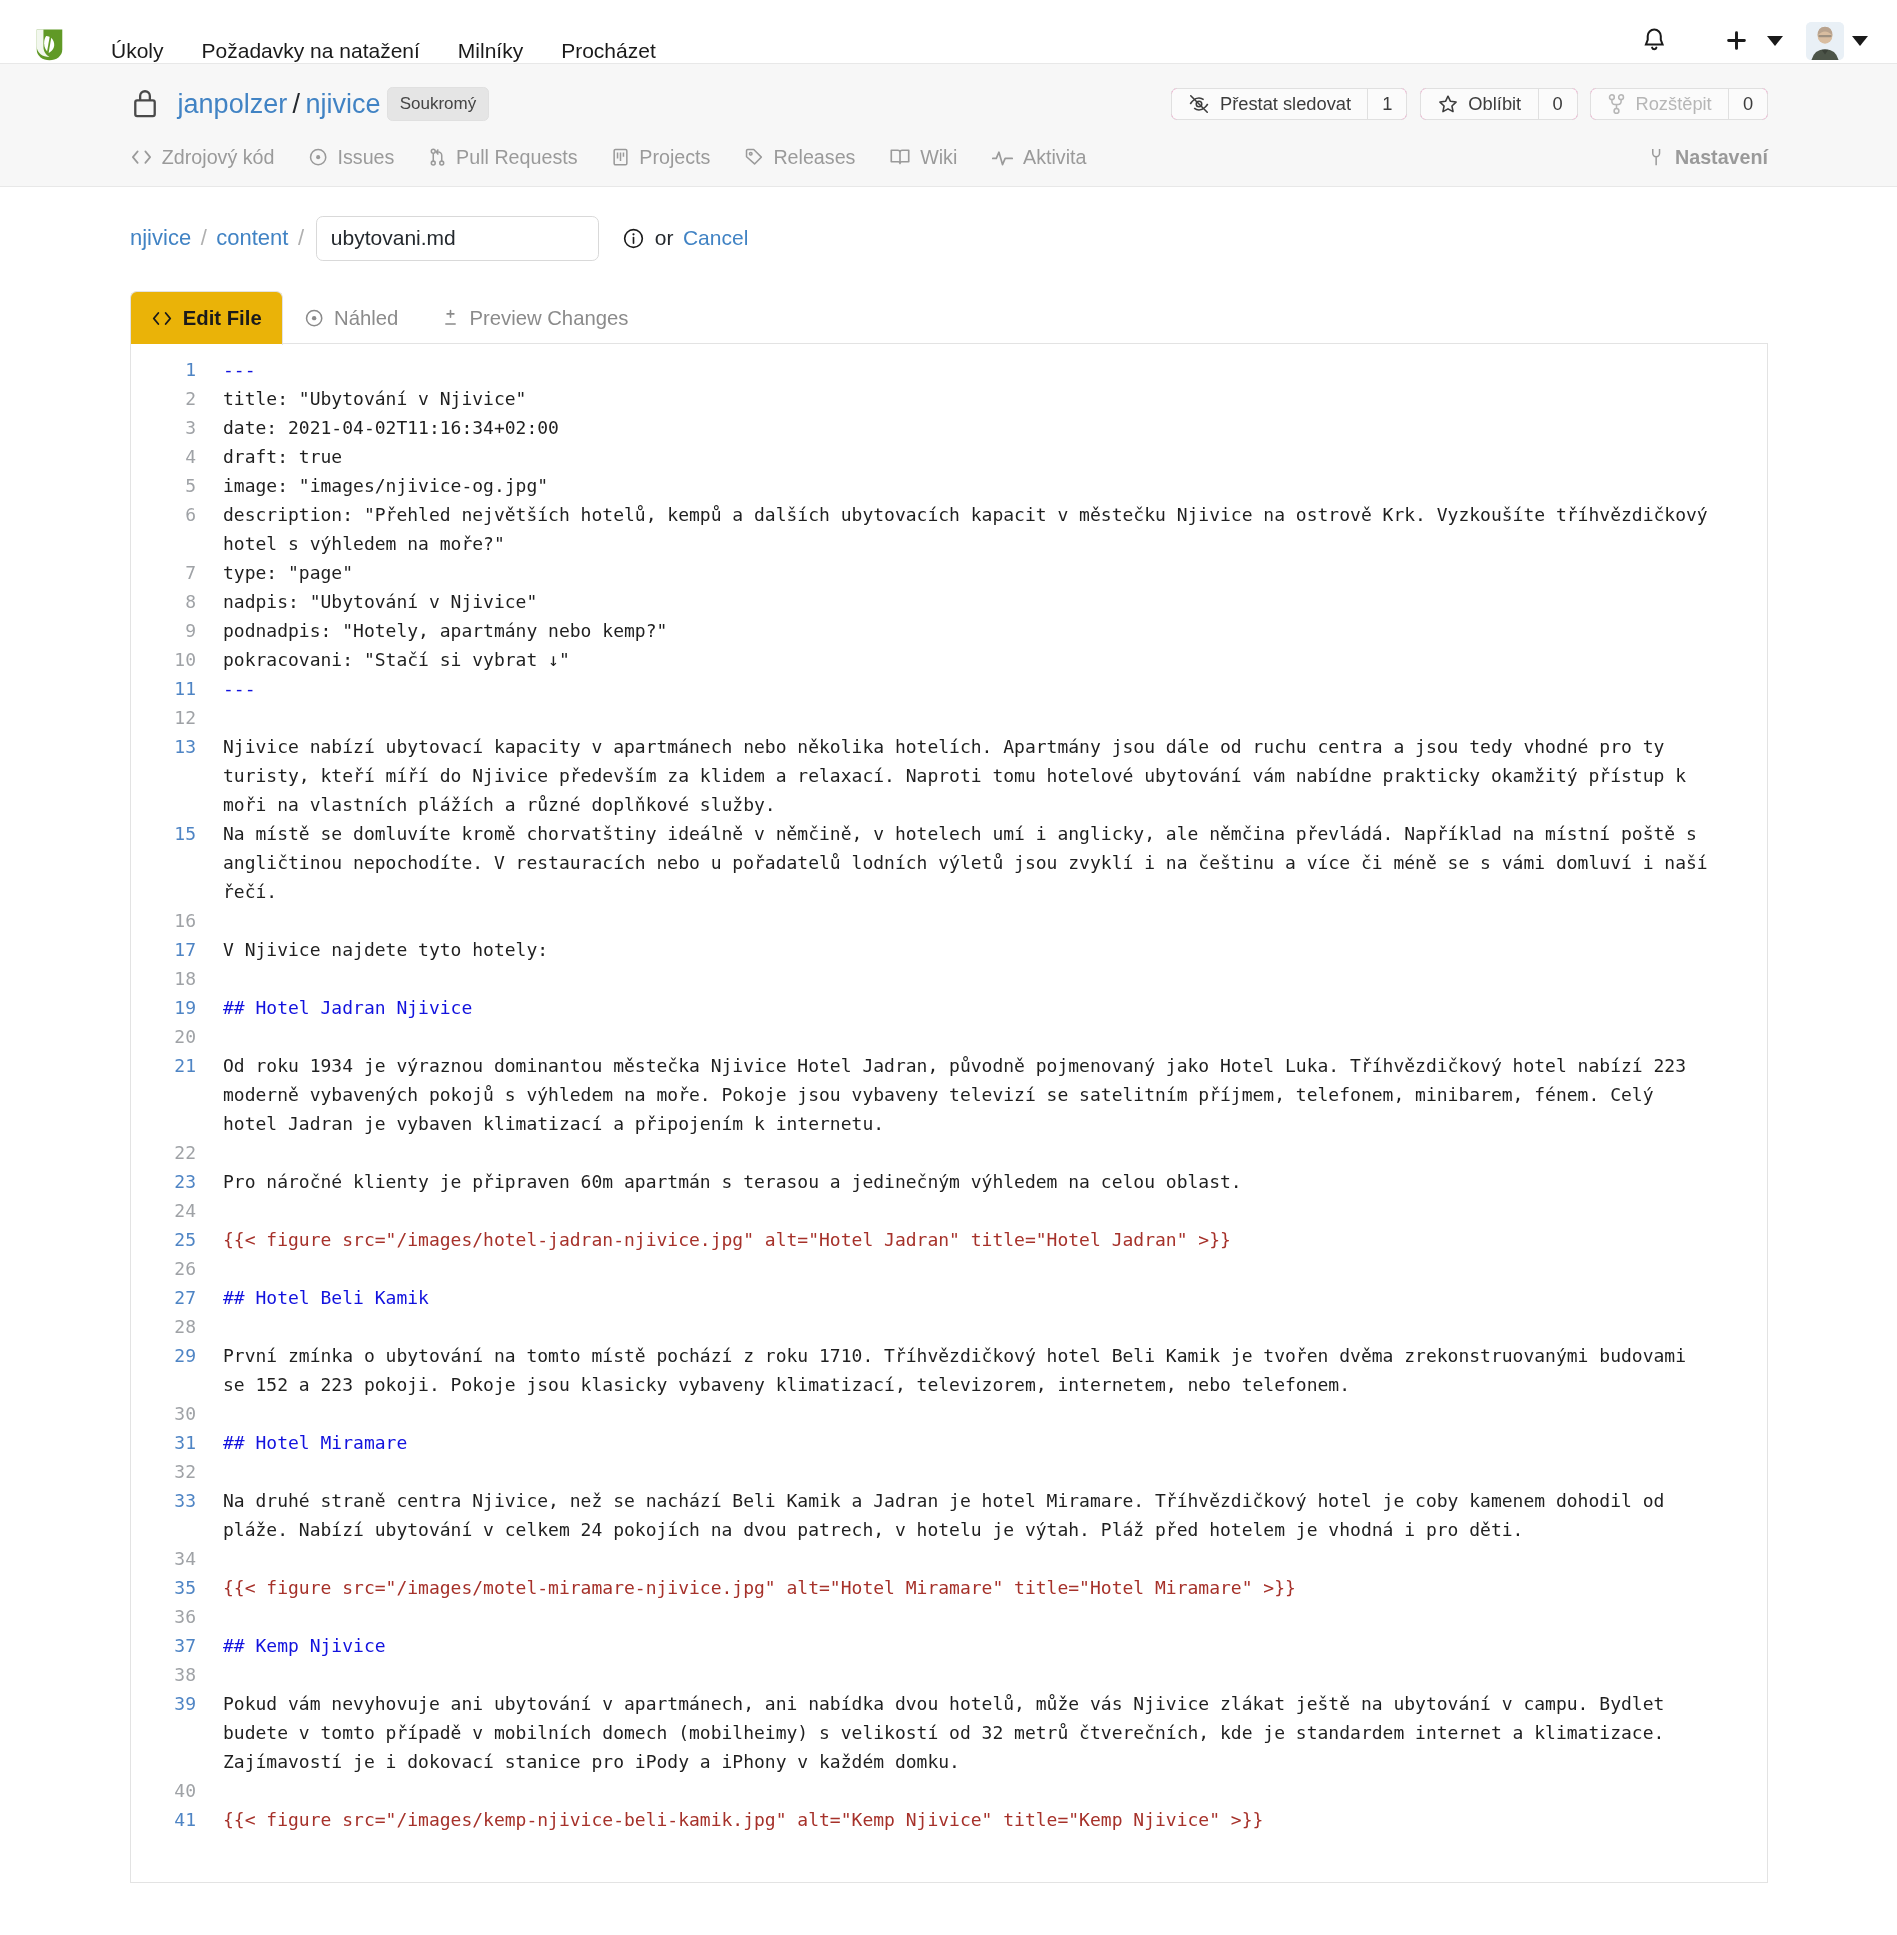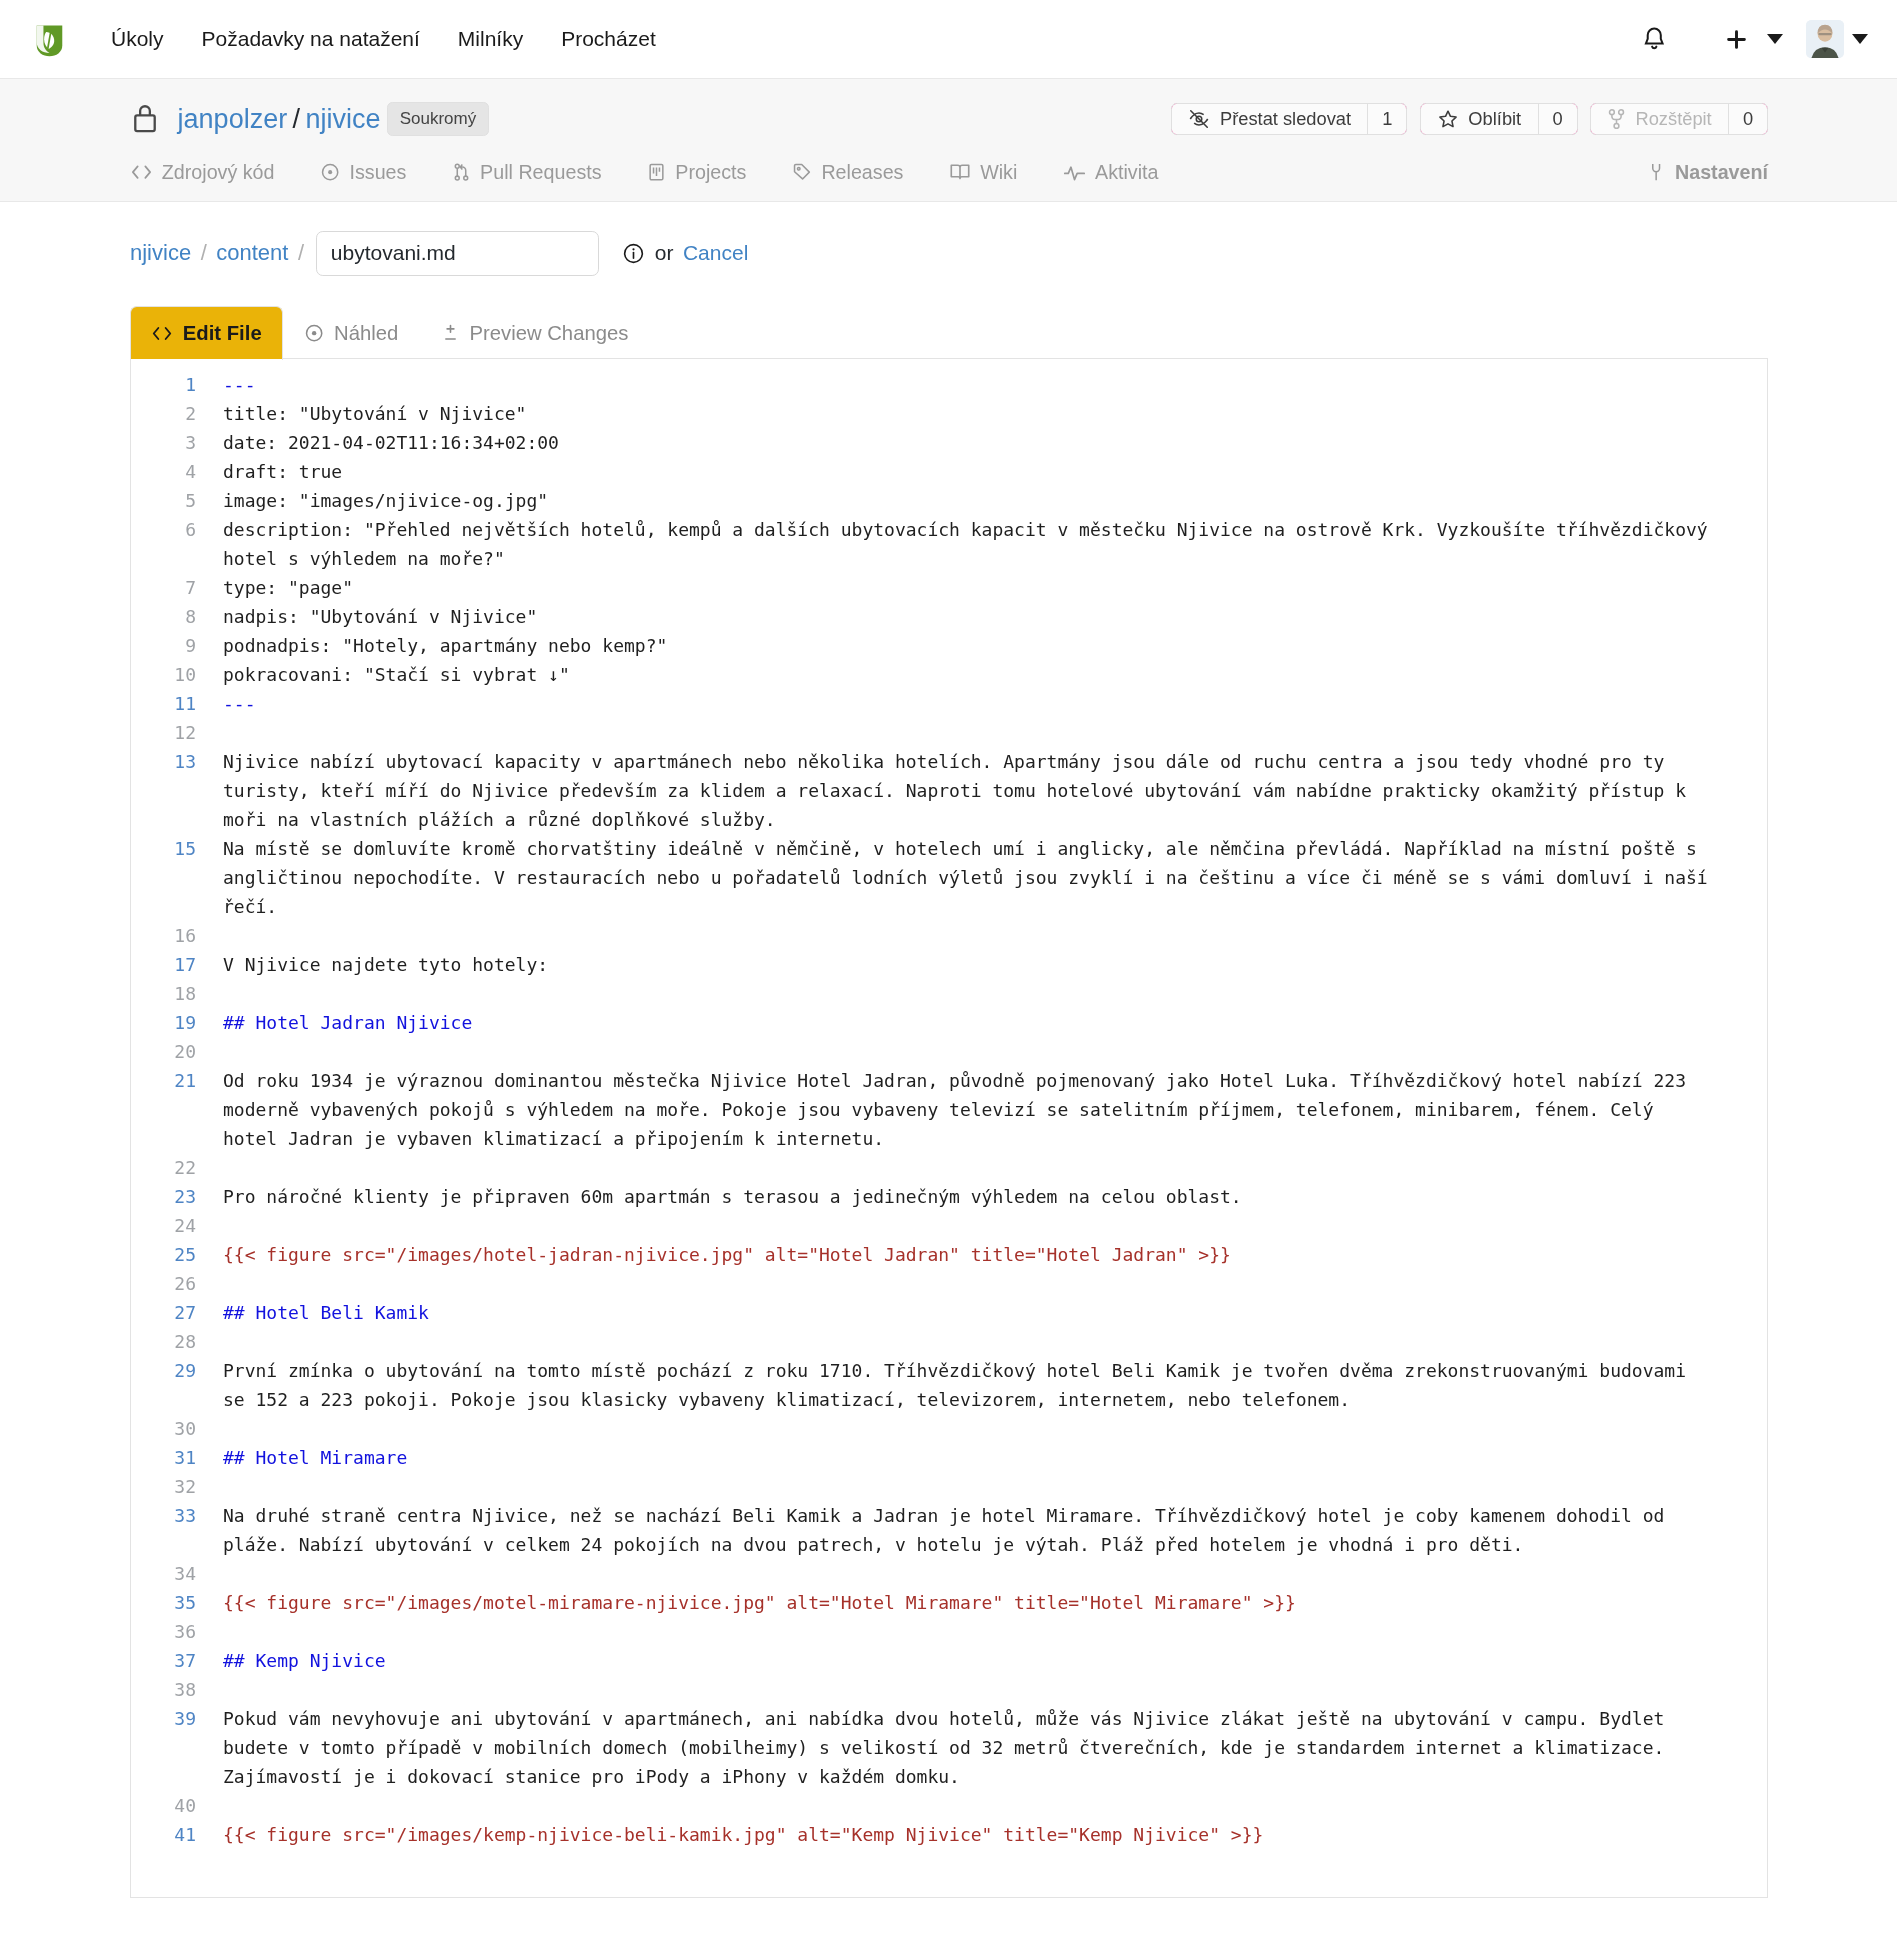--- a/index.html
+++ b/index.html
@@ -6,25 +6,25 @@
   html, body {
     margin: 0; padding: 0;
     width: 1898px; height: 1936px;
     background: #ffffff;
     font-family: "Liberation Sans", sans-serif;
     -webkit-font-smoothing: antialiased;
   }
 
   
   .navbar {
-    height: 79px;
+    height: 64px;
     background: #ffffff;
     border-bottom: 1.4px solid #e8e8e8;
     display: flex;
-    align-items: center;
+    align-items: flex-end;
     padding: 0 30px 0 30px;
   }
   .brand-logo {
     width: 39px; height: 39px;
     margin-right: 23px;
     flex: none;
     position: relative;
   }
   .brand-logo svg { display: block; }
   .nav-links { display: flex; align-items: center; gap: 0; }
@@ -109,21 +109,20 @@
     color: #3c3c3c;
     border-left: 1.4px solid #e0e0e0;
     background: #fbfbfb;
     cursor: pointer;
   }
 
   
   .repo-tabs {
     display: flex; align-items: center;
     padding: 0 0 11px 0;
-    gap: 12px;
   }
   .repo-tab {
     display: flex; align-items: center; gap: 8.8px;
     font-size: 19.7px;
     color: #9a9a9a;
     padding: 6.8px 17.6px 6.8px 0;
     margin-right: 16.3px;
     cursor: pointer;
     white-space: nowrap;
   }

